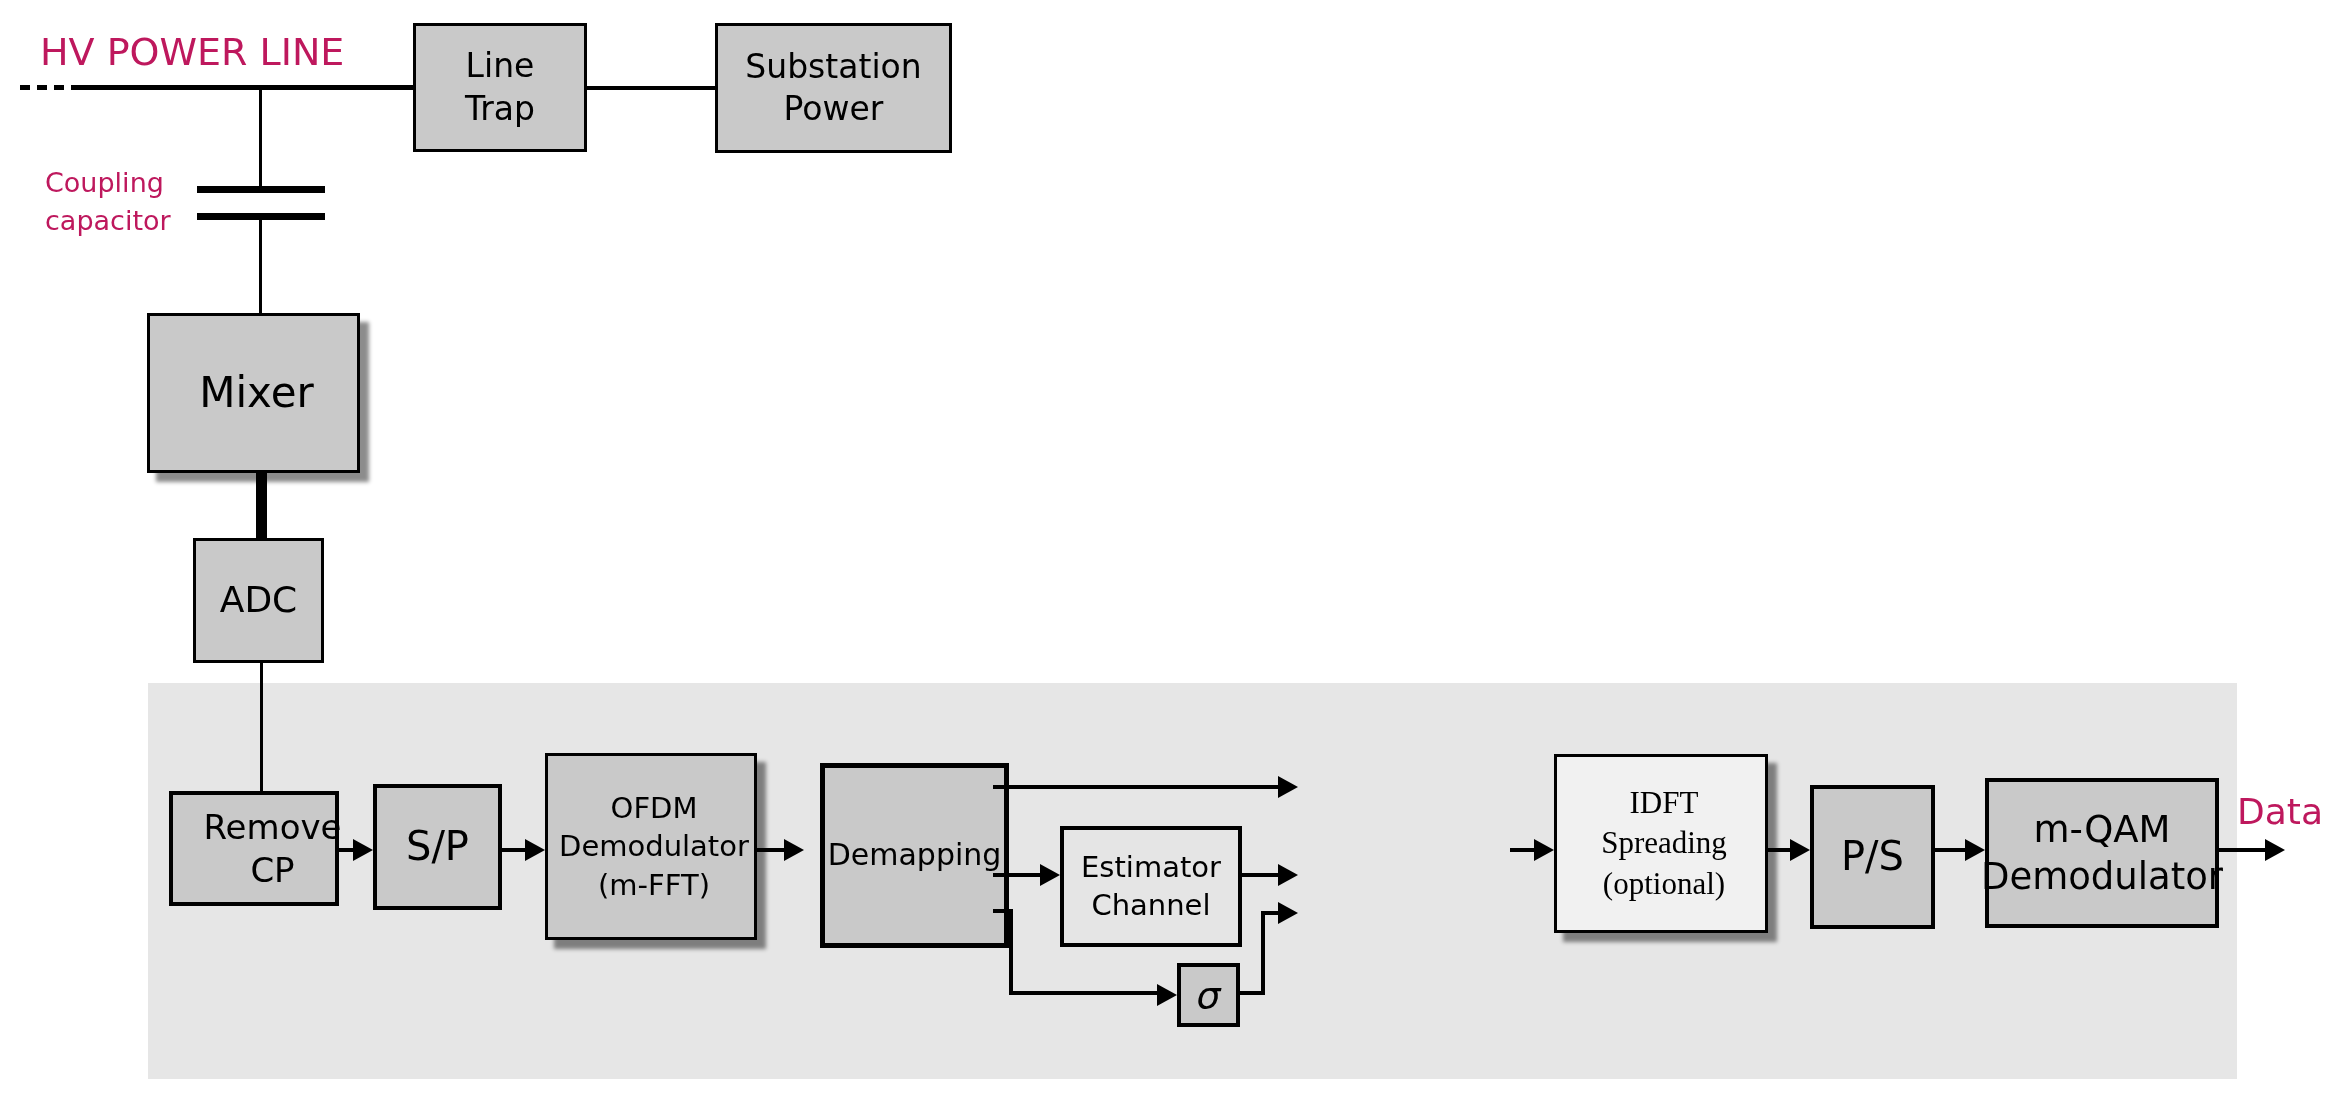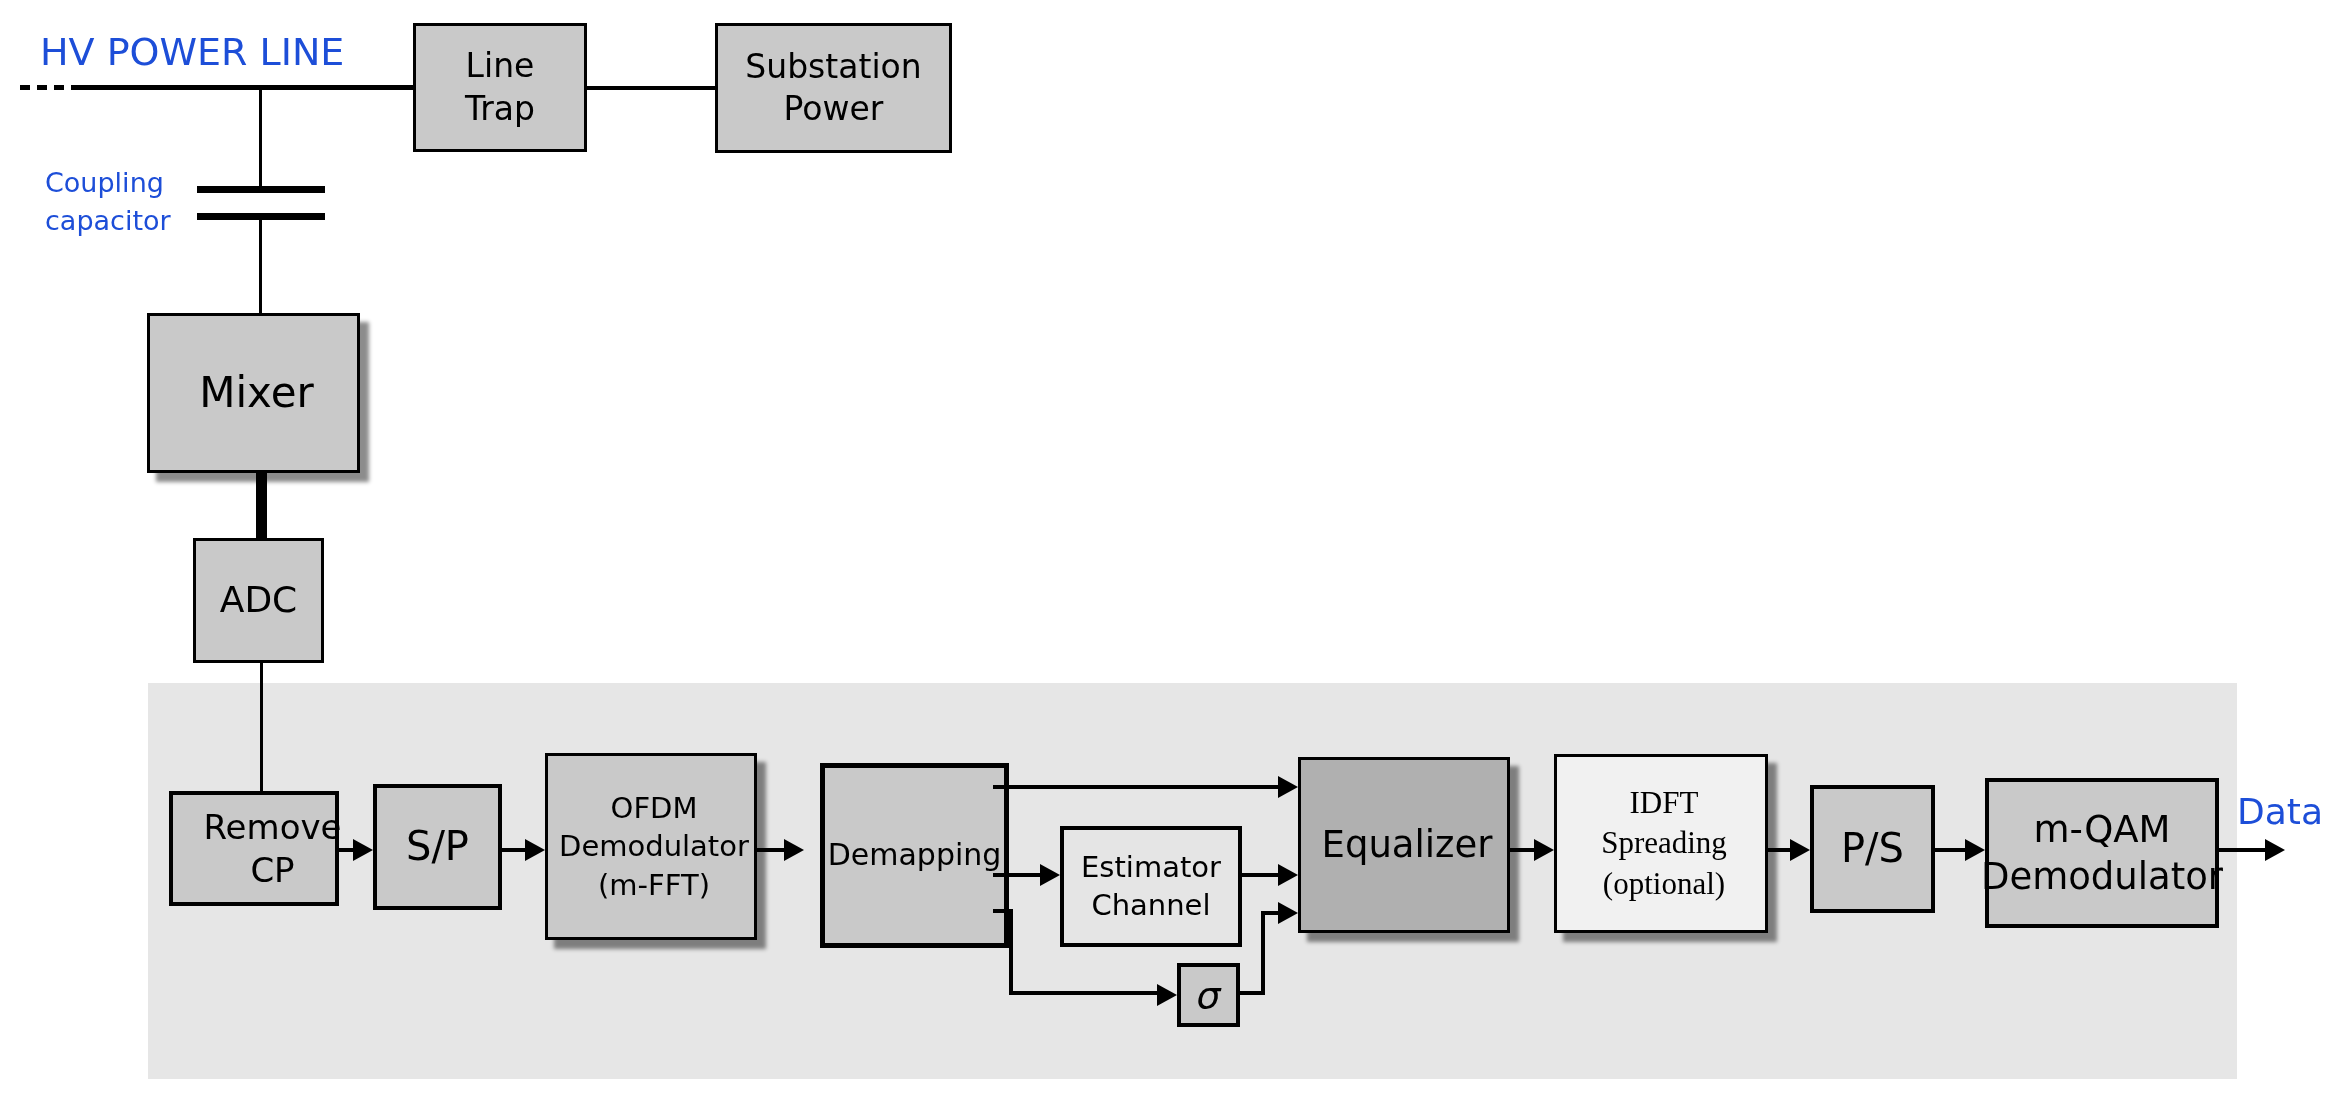--- a/index.html
+++ b/index.html
@@ -27,21 +27,21 @@
   .b4 { border-width:4px; }
   .b5 { border-width:5px;margin-left:16px; }
   .shadow { box-shadow:9px 9px 4px rgba(0,0,0,0.45);padding-left:6px; }
   .hline, .vline { position:absolute; background:#000; }
   .arrowhead {
     position:absolute; width:0; height:0;
     border-top:11px solid transparent;
     border-bottom:11px solid transparent;
     border-left:20px solid #000;
   }
-  .freelabel { position:absolute; white-space:pre-line; color:#1d4ed8; }
+  .freelabel { position:absolute; white-space:pre-line; color:#be185d; }
   .dashline {
     position:absolute;
     background:repeating-linear-gradient(90deg,#000 0 10px,transparent 10px 17px);
   }
   .bgregion { position:absolute; }
 </style>
 </head>
 <body>
 
 <div id="canvas">
@@ -114,33 +114,32 @@
   <div class="hline" style="left:1009px; top:991px; width:152px; height:4px;"></div>
   <div class="arrowhead" style="left:1157px; top:984px;"></div>
 
   <div class="box b4" style="left: 1177px; top: 963px; width: 63px; height: 64px; font-size: 38px; font-style: italic; background: rgb(201, 201, 201);">σ</div>
 
   <div class="hline" style="left:1240px; top:991px; width:25px; height:4px;"></div>
   <div class="vline" style="left:1261px; top:911px; width:4px; height:84px;"></div>
   <div class="hline" style="left:1261px; top:911px; width:21px; height:4px;"></div>
   <div class="arrowhead" style="left:1278px; top:902px;"></div>
 
-  <div class="box shadow" style="left: 1298px; top: 757px; width: 212px; height: 176px; font-size: 37px; background: rgb(176, 176, 176);">Equalizer</div>
 
   <div class="hline" style="left:1510px; top:848px; width:27px; height:4px;"></div>
   <div class="arrowhead" style="left:1534px; top:839px;"></div>
 
   <div class="box shadow" style="left: 1554px; top: 754px; width: 214px; height: 179px; font-size: 31px; line-height: 1.3; background: rgb(241, 241, 241); font-family: Liberation Serif, serif;">IDFT
 Spreading
 (optional)</div>
 
   <div class="hline" style="left:1768px; top:848px; width:25px; height:4px;"></div>
   <div class="arrowhead" style="left:1790px; top:839px;"></div>
 
-  <div class="box b4" style="left: 1810px; top: 785px; width: 125px; height: 128px; font-size: 40px; background: rgb(201, 201, 201);">P/S</div>
+  <div class="box b4" style="left: 1810px; top: 785px; width: 125px; height: 144px; font-size: 40px; background: rgb(201, 201, 201);">P/S</div>
 
   <div class="hline" style="left:1935px; top:848px; width:33px; height:4px;"></div>
   <div class="arrowhead" style="left:1965px; top:839px;"></div>
 
   <div class="box b4" style="left: 1985px; top: 778px; width: 234px; height: 150px; font-size: 37px; background: rgb(201, 201, 201);">m-QAM
 Demodulator</div>
 
   <div class="hline" style="left:2219px; top:848px; width:48px; height:4px;"></div>
   <div class="arrowhead" style="left:2265px; top:839px;"></div>
   <div class="freelabel" style="left:2237px; top:791px; font-size:36px;">Data</div>

